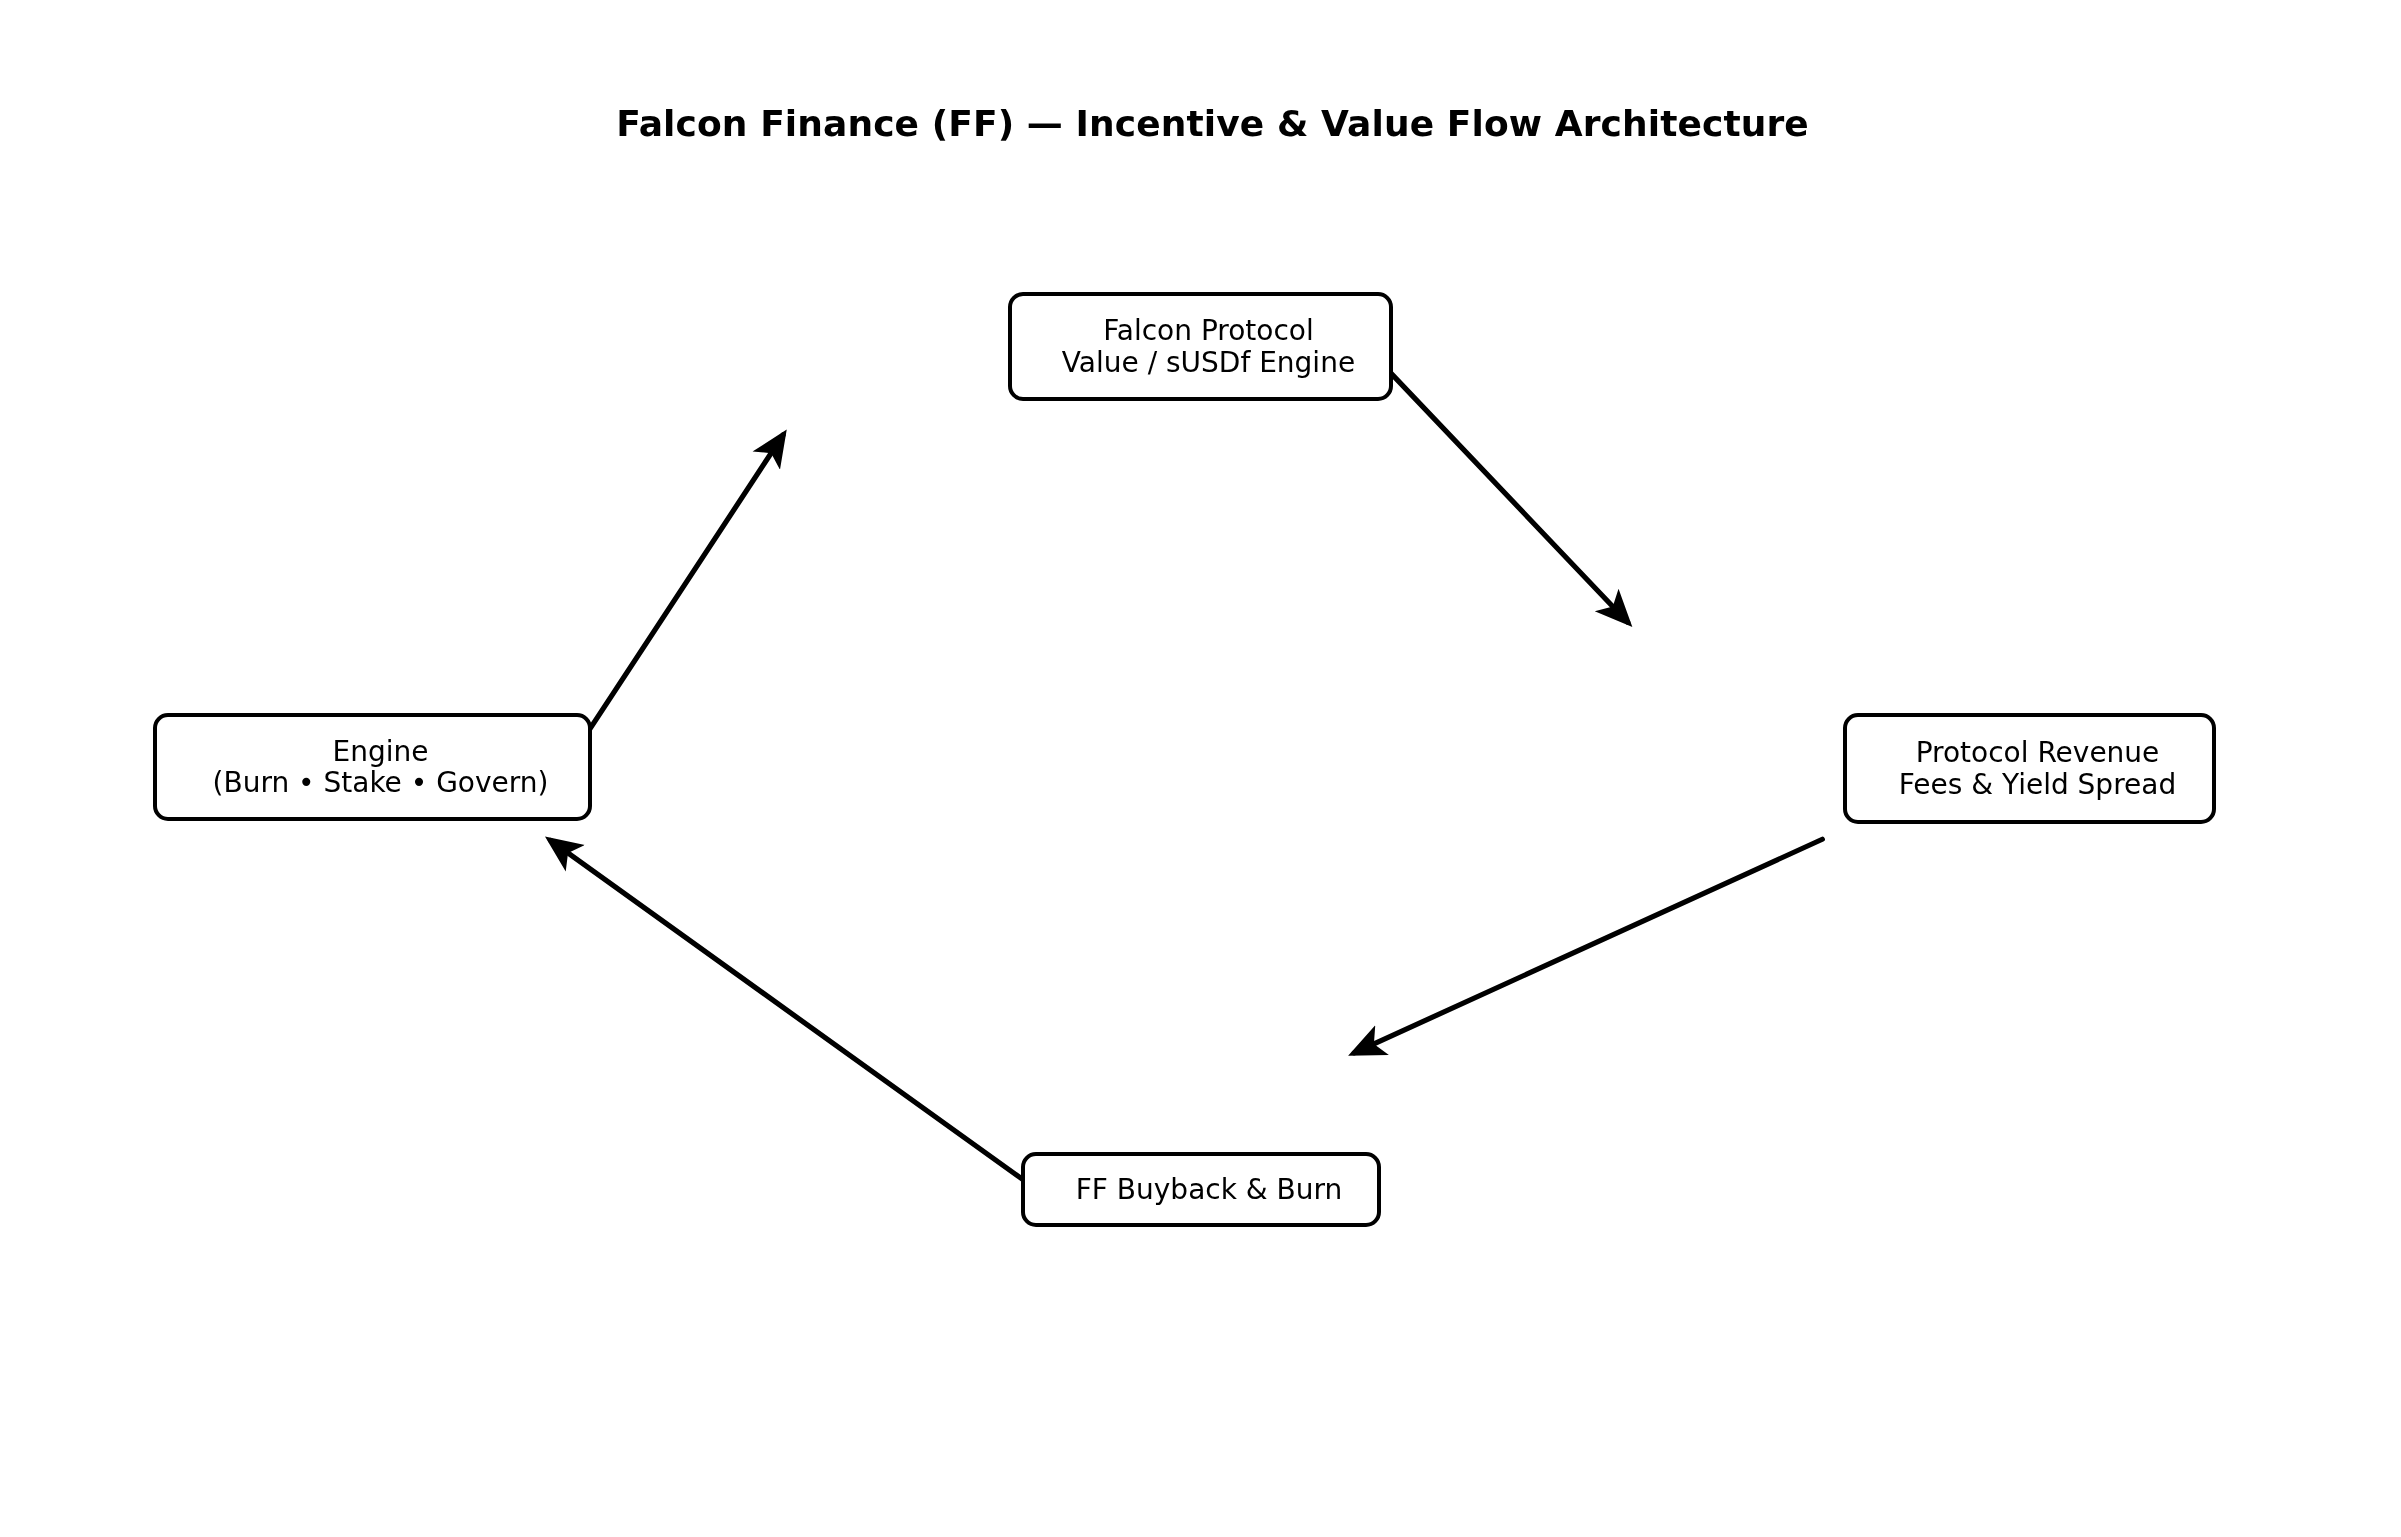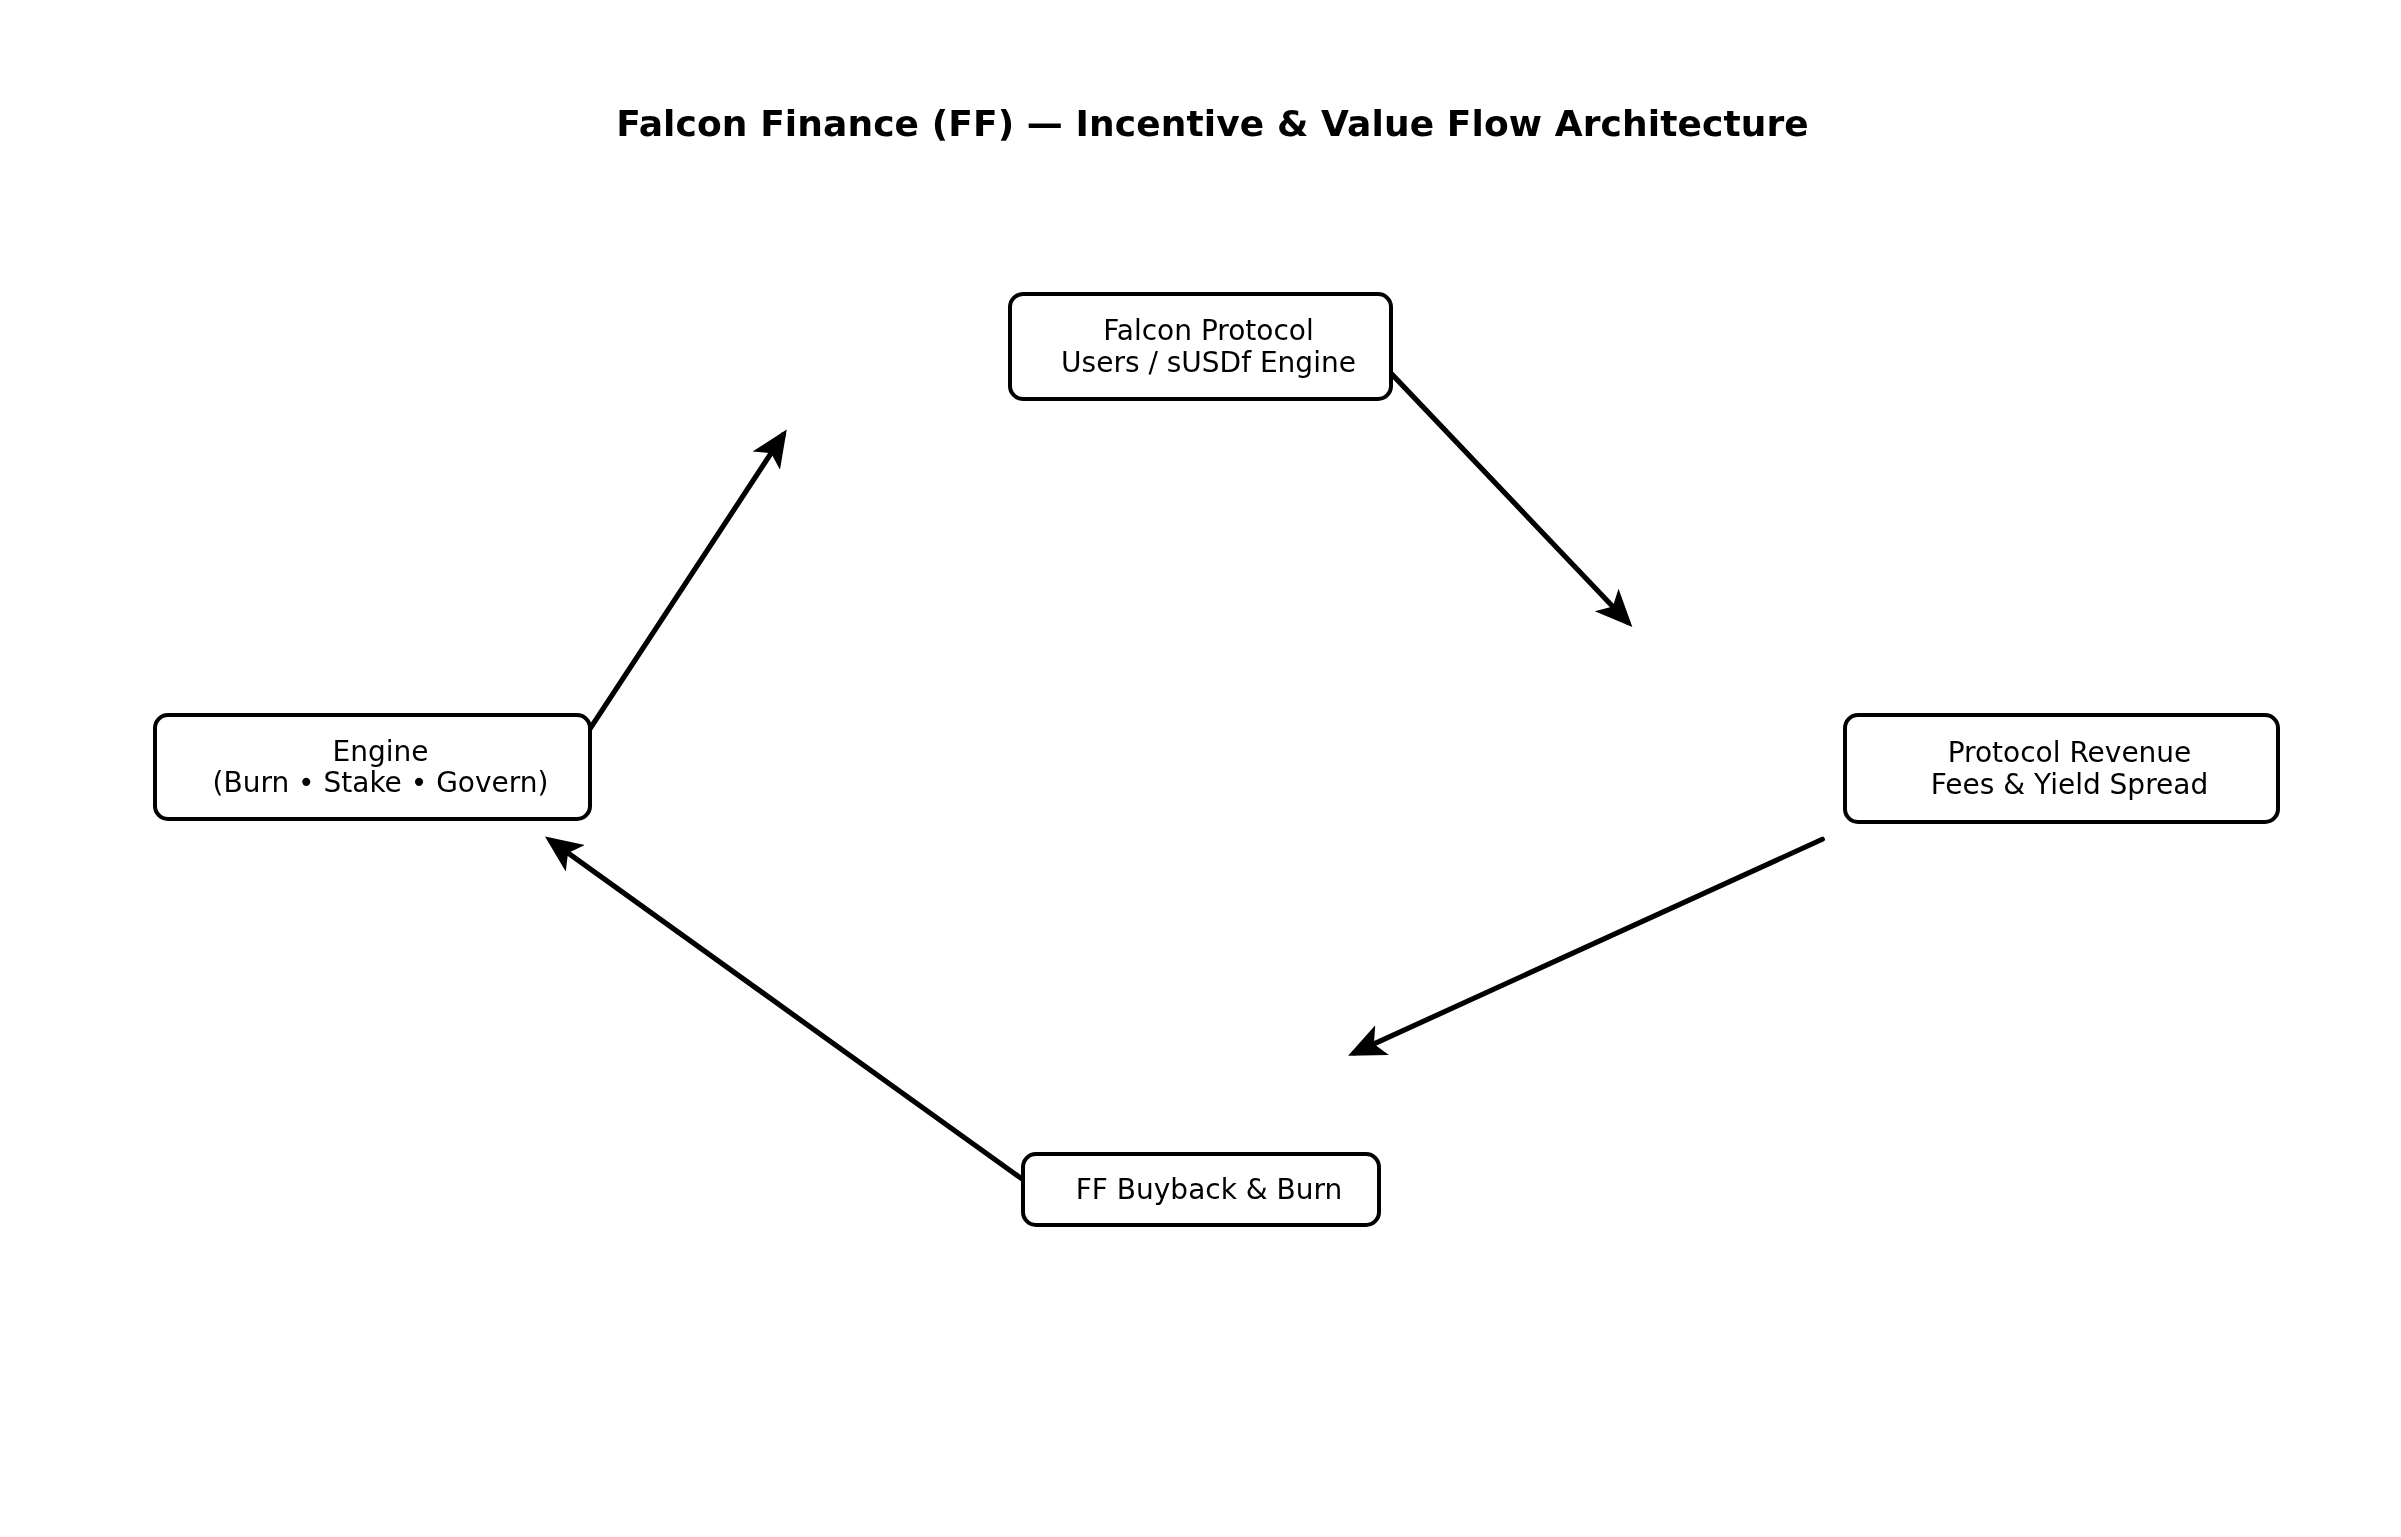--- a/index.html
+++ b/index.html
@@ -76,29 +76,29 @@
     <g id="arrow-group">
         <line x1="982" y1="1330" x2="1360" y2="755" stroke="#000000" stroke-width="9" stroke-linecap="round" marker-end="url(#ah)"></line>
         <line x1="2378" y1="608" x2="2827" y2="1080" stroke="#000000" stroke-width="9" stroke-linecap="round" marker-end="url(#ah)"></line>
         <line x1="3165" y1="1457" x2="2352" y2="1828" stroke="#000000" stroke-width="9" stroke-linecap="round" marker-end="url(#ah)"></line>
         <line x1="1793" y1="2060" x2="956" y2="1459" stroke="#000000" stroke-width="9" stroke-linecap="round" marker-end="url(#ah)"></line>
       </g>
   </svg>
 
   <div class="node" id="node-0" style="left: 1008px; top: 292px; width: 385px; height: 109px;">
     <span class="ln">Falcon Protocol</span>
-    <span class="ln">Users / sUSDf Engine</span>
+    <span class="ln">Value / sUSDf Engine</span>
   </div>
 
   <div class="node" id="node-1" style="left: 153px; top: 713px; width: 439px; height: 108px;">
     <span class="ln">Engine</span>
     <span class="ln">(Burn • Stake • Govern)</span>
   </div>
 
-  <div class="node" id="node-2" style="left: 1843px; top: 713px; width: 437px; height: 111px;">
+  <div class="node" id="node-2" style="left: 1843px; top: 713px; width: 373px; height: 111px;">
     <span class="ln">Protocol Revenue</span>
     <span class="ln">Fees &amp; Yield Spread</span>
   </div>
 
   <div class="node" id="node-3" style="left: 1021px; top: 1152px; width: 360px; height: 75px;">
     <span class="ln">FF Buyback &amp; Burn</span>
 
   </div>
 
 

